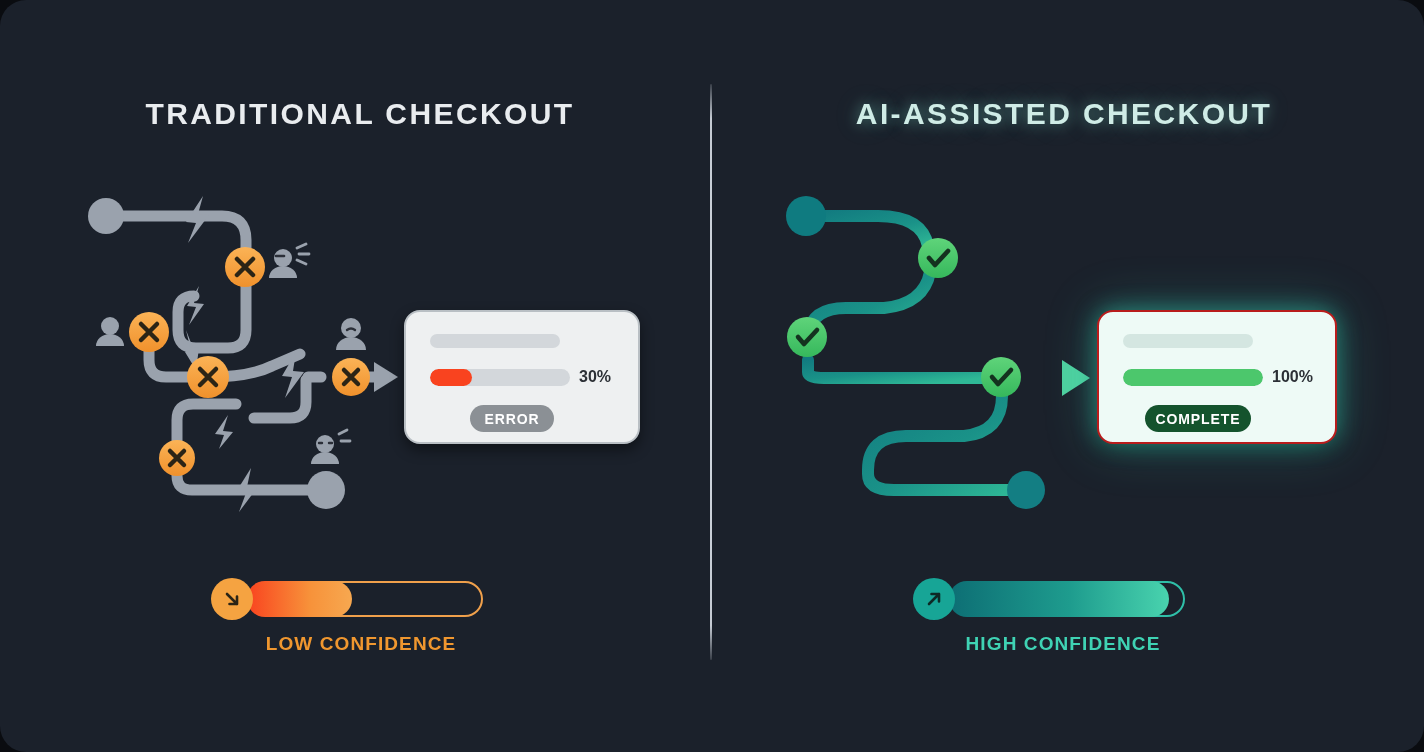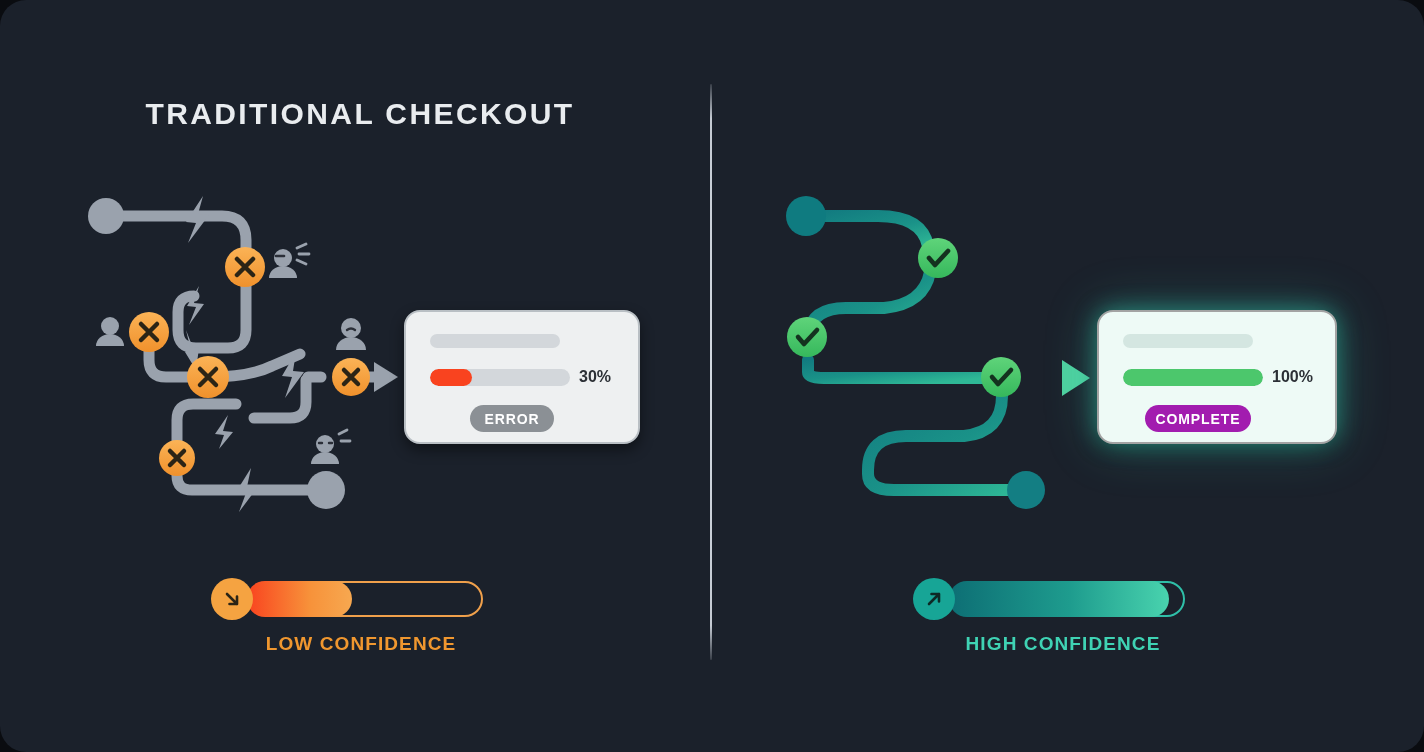--- a/index.html
+++ b/index.html
@@ -98,21 +98,21 @@
     border: 2px solid #b9bfc4;
     box-shadow: 0 6px 14px rgba(0,0,0,0.45);
     padding-left: 8px;
   }
   #card-complete {
     left: 1097px;
     top: 310px;
     width: 240px;
     height: 134px;
     background: #eefaf6;
-    border: 2px solid #a3a3a3;
+    border: 2px solid #b91c1c;
     box-shadow: 0 0 22px rgba(56, 205, 180, 0.55),
                 0 0 52px rgba(56, 205, 180, 0.30),
                 0 6px 16px rgba(0,0,0,0.4);
   }
 
   .card-titlebar {
     position: absolute;
     left: 24px;
     top: 22px;
     height: 14px;
@@ -182,21 +182,21 @@
   }
   #pill-error {
     left: 64px;
     width: 84px;
     background: #8b9095;
     text-align: center;
   }
   #pill-complete {
     left: 46px;
     width: 106px;
-    background: #a21caf;
+    background: #14532d;
   }
 
   
   .meter-block {
     position: absolute;
     top: 578px;
     width: 300px;
   }
   #meter-left  { left: 211px; }
   #meter-right { left: 913px; }
@@ -259,20 +259,21 @@
   #caption-left  { color: #f0972f; }
   #caption-right { color: #3fd3b4; }
 </style>
 </head>
 <body>
 
 <div id="stage">
   <div id="panel">
 
     <div class="col-title" id="title-left">TRADITIONAL CHECKOUT</div>
+    <div class="col-title" id="title-right">AI-ASSISTED CHECKOUT</div>
 
     <div id="divider"></div>
 
     <svg class="diagram" viewBox="0 0 1424 752">
       <defs>
         <linearGradient id="tealPath" x1="0" y1="0" x2="1" y2="1">
           <stop offset="0%" stop-color="#127b80"></stop>
           <stop offset="55%" stop-color="#1a9288"></stop>
           <stop offset="100%" stop-color="#2fb896"></stop>
         </linearGradient>

